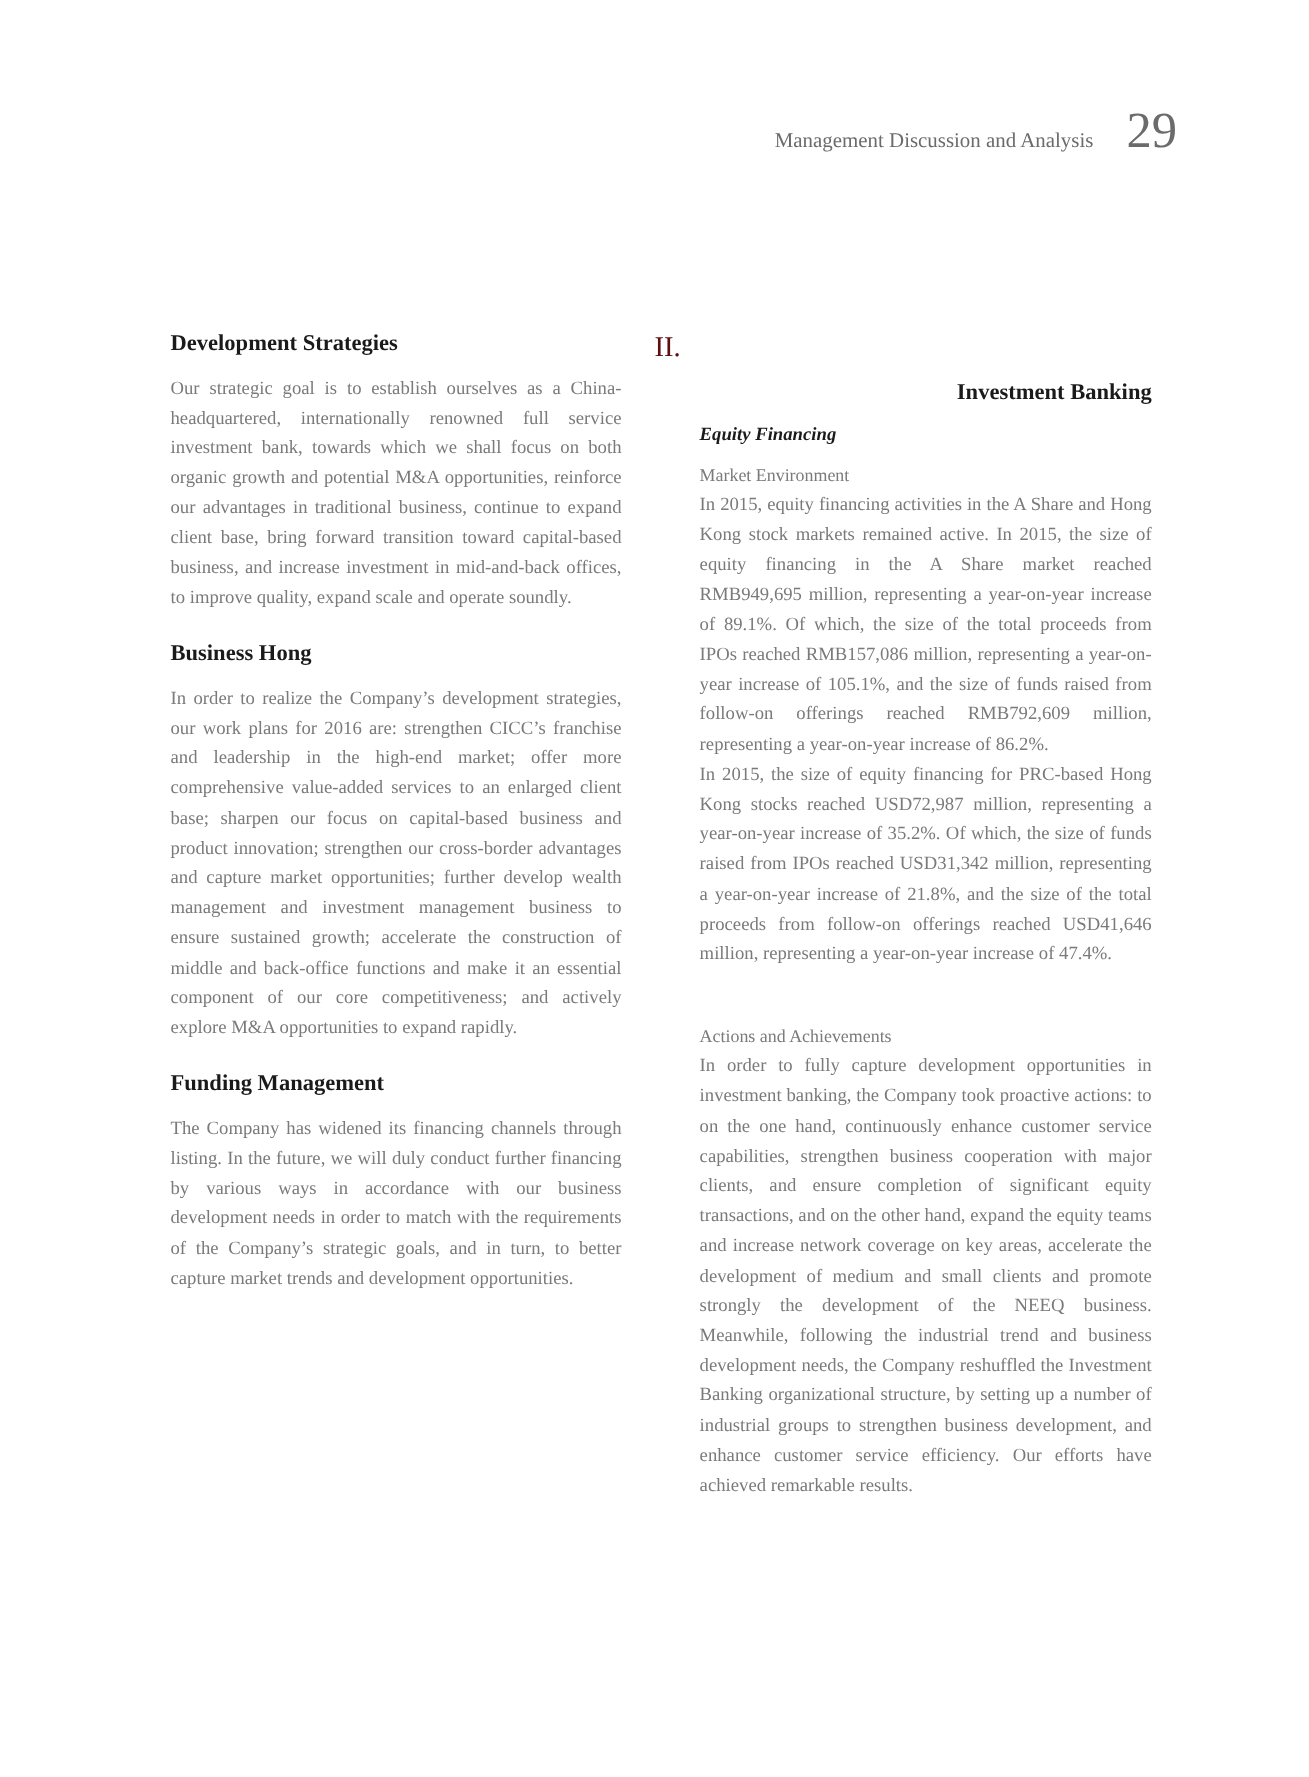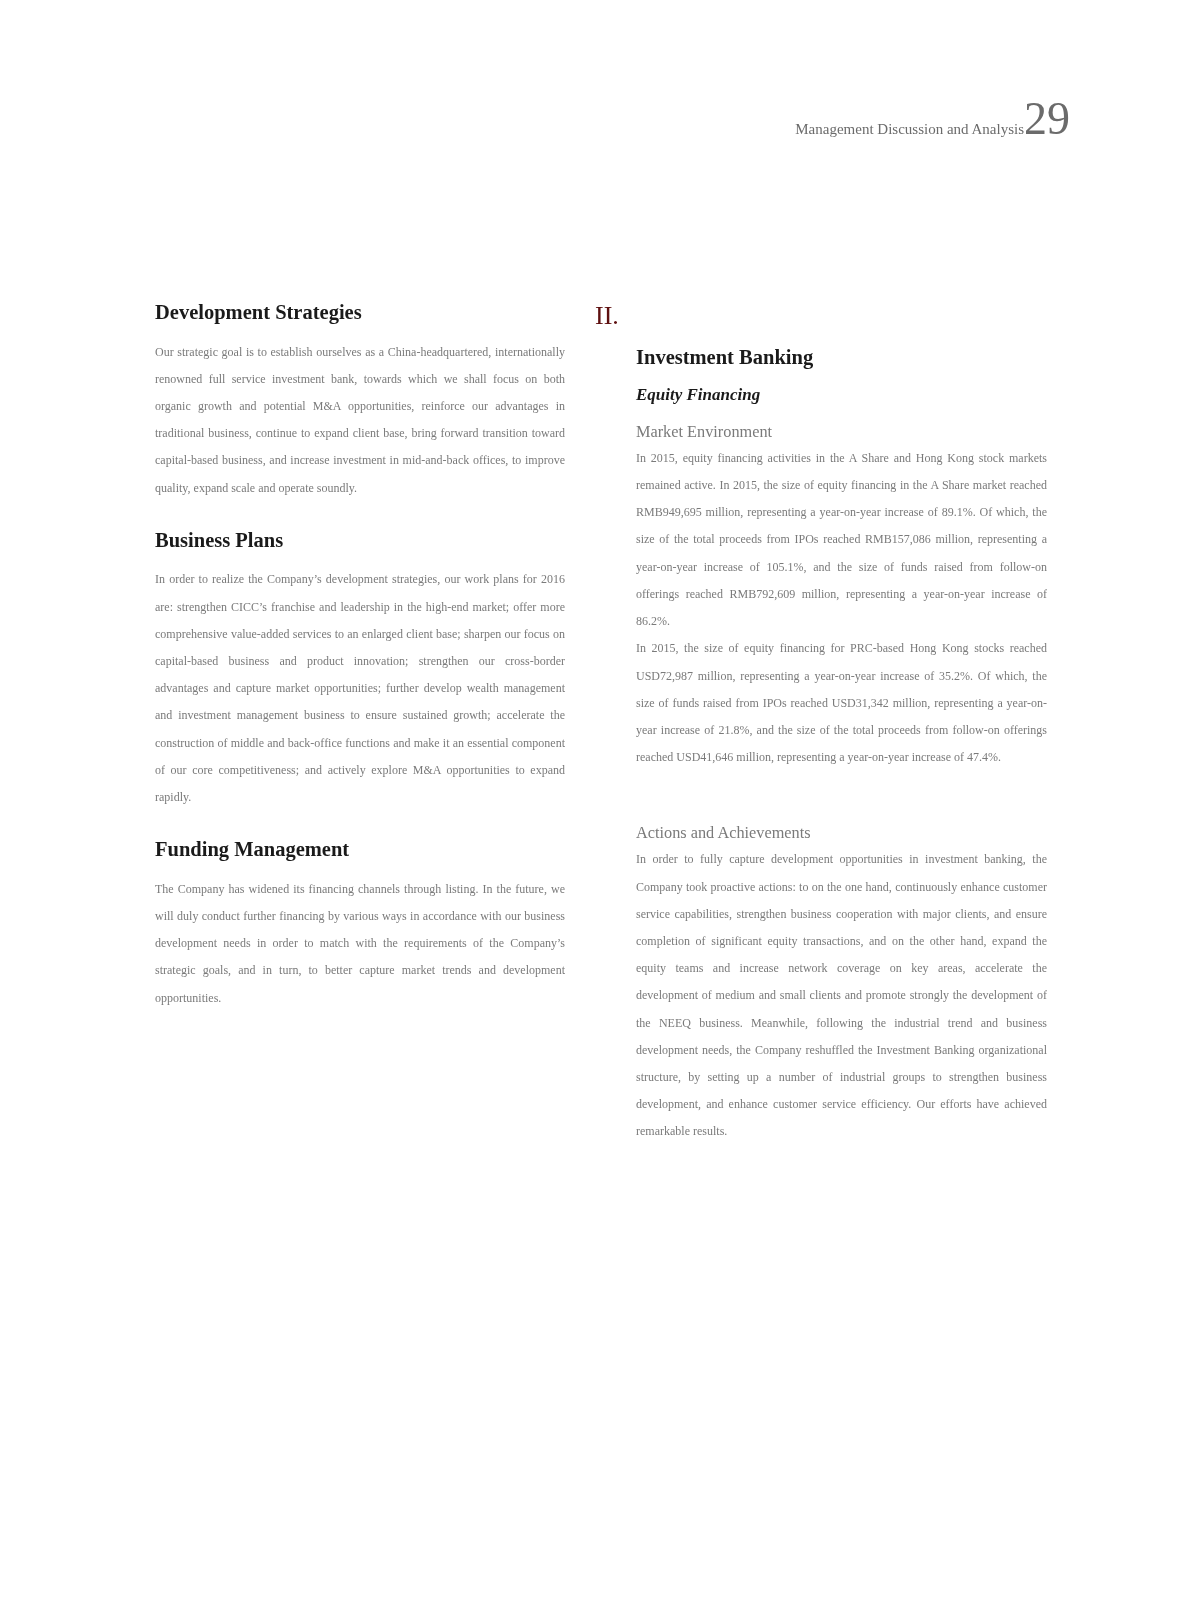--- a/index.html
+++ b/index.html
@@ -15,22 +15,23 @@
       font-family: "Liberation Serif", "DejaVu Serif", serif;
     }
     .running-header {
       position: absolute;
       top: 96px;
       right: 120px;
       display: flex;
       align-items: baseline;
     }
     .running-title {
-      font-size: 15px;
+      font-size: 19px;
       color: #6b6b6b;
+      margin-right: 30px;
     }
     .page-number {
       font-size: 46px;
       color: #6b6b6b;
       line-height: 1;
     }
     .col {
       position: absolute;
       top: 300px;
     }
@@ -43,21 +44,21 @@
       width: 452px;
     }
     h2.sub-heading {
       font-size: 20.5px;
       font-weight: bold;
       color: #1a1a1a;
       margin: 0 0 14px 0;
       line-height: 1.2;
     }
     p.body {
-      font-size: 12px;
+      font-size: 17px;
       line-height: 27.2px;
       color: #7a7a7a;
       margin: 0;
       text-align: justify;
       text-align-last: left;
     }
     .left-section + .left-section {
       margin-top: 26px;
     }
     .section-title {
@@ -76,20 +77,21 @@
     }
     .right-inner {
       margin-left: 41px;
     }
     .sub-heading-right {
       font-size: 20.5px;
       font-weight: bold;
       color: #1a1a1a;
       margin: 0 0 14px 0;
       line-height: 1.2;
+      text-align: right;
     }
     .italic-heading {
       font-size: 17px;
       font-style: italic;
       color: #1a1a1a;
       margin: 4px 0 12px 0;
       line-height: 1.3;
     }
     .minor-heading {
       font-size: 16.3px;
@@ -107,21 +109,21 @@
   <span class="running-title">Management Discussion and Analysis</span>
   <span class="page-number">29</span>
 </div>
 
 <div class="col col-left">
   <div class="left-section">
     <h2 class="sub-heading">Development Strategies</h2>
     <p class="body">Our strategic goal is to establish ourselves as a China-headquartered, internationally renowned full service investment bank, towards which we shall focus on both organic growth and potential M&amp;A opportunities, reinforce our advantages in traditional business, continue to expand client base, bring forward transition toward capital-based business, and increase investment in mid-and-back offices, to improve quality, expand scale and operate soundly.</p>
   </div>
   <div class="left-section">
-    <h2 class="sub-heading">Business Plans</h2>
+    <h2 class="sub-heading">Business Hong</h2>
     <p class="body">In order to realize the Company’s development strategies, our work plans for 2016 are: strengthen CICC’s franchise and leadership in the high-end market; offer more comprehensive value-added services to an enlarged client base; sharpen our focus on capital-based business and product innovation; strengthen our cross-border advantages and capture market opportunities; further develop wealth management and investment management business to ensure sustained growth; accelerate the construction of middle and back-office functions and make it an essential component of our core competitiveness; and actively explore M&amp;A opportunities to expand rapidly.</p>
   </div>
   <div class="left-section">
     <h2 class="sub-heading">Funding Management</h2>
     <p class="body">The Company has widened its financing channels through listing. In the future, we will duly conduct further financing by various ways in accordance with our business development needs in order to match with the requirements of the Company’s strategic goals, and in turn, to better capture market trends and development opportunities.</p>
   </div>
 </div>
 
 <div class="col col-right">
   <h1 class="section-title">

